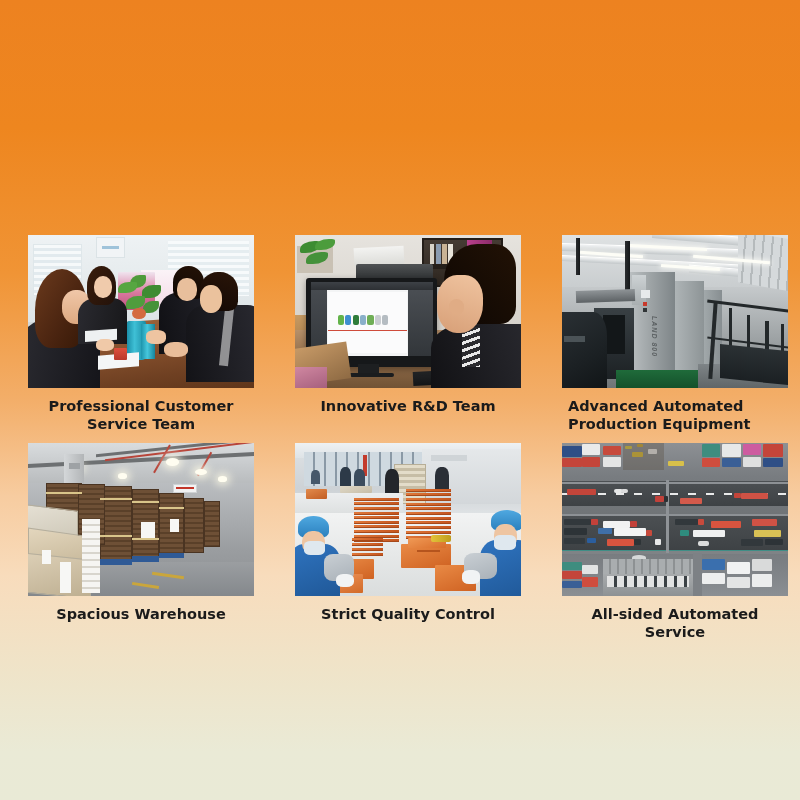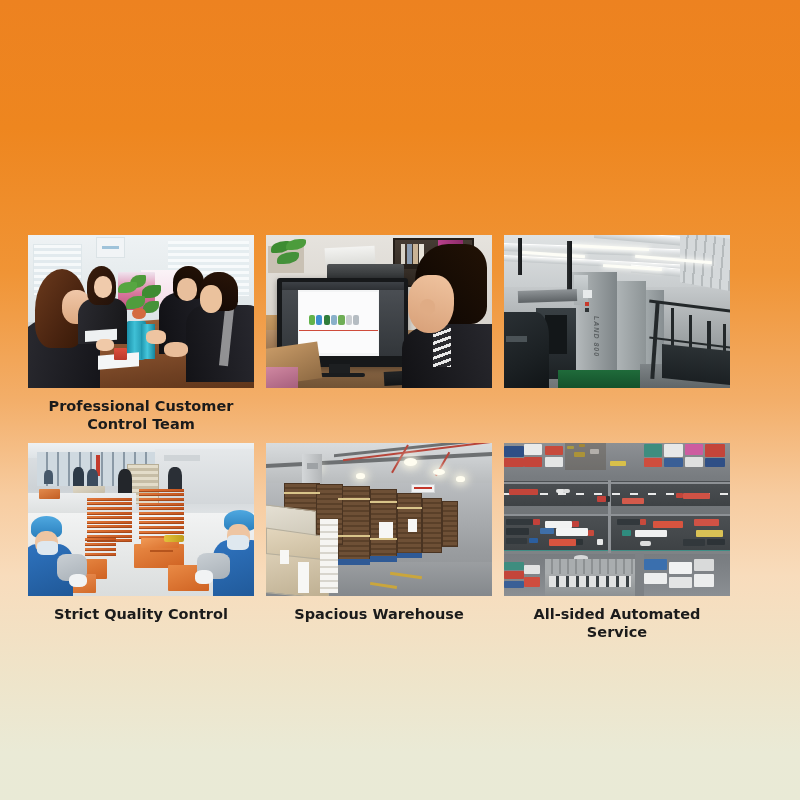--- a/index.html
+++ b/index.html
@@ -61,21 +61,21 @@
   
   .grid {
     position: absolute;
     left: 28px;
     top: 235px;
     width: 745px;
   }
 
   .row {
     display: flex;
-    gap: 12px;
+    gap: 41px;
   }
   .row.row2 { margin-top: 9px; }
 
   .cell {
     width: 226px;
   }
 
   .photo {
     width: 226px;
     height: 153px;
@@ -389,21 +389,21 @@
           <span class="l vase2"></span>
           <span class="l paper2"></span>
           <span class="l paper1"></span>
           <span class="l cup"></span>
           <span class="l hand1"></span>
           <span class="l hand2"></span>
           <span class="l hand3"></span>
         </div>
         <div class="caption">
           <div>Professional Customer</div>
-          <div>Control Team</div>
+          <div>Service Team</div>
         </div>
       </div>
 
       <div class="cell">
         <div class="photo p2">
           <span class="l bg"></span>
           <span class="l plantbox"></span>
           <span class="l" style="left:0%;top:2%;width:20%;height:20%;">
             <i class="pleaf" style="position:absolute;left:10%;top:10%;width:46%;height:40%;"></i>
             <i class="pleaf" style="position:absolute;left:44%;top:4%;width:44%;height:36%;background:#4c9c3c;"></i>
@@ -443,20 +443,23 @@
           <span class="l mon-stand"></span>
           <span class="l mon-base"></span>
           <span class="l bodyR"></span>
           <span class="l collarR"></span>
           <span class="l hairR"></span>
           <span class="l faceR"></span>
           <span class="l earR"></span>
           <span class="l scrap"></span>
           <span class="l scrap2"></span>
         </div>
+        <div class="caption">
+          <div>Innovative R&amp;D Team</div>
+        </div>
       </div>
 
       <div class="cell">
         <div class="photo p3">
           <span class="l ceil"></span>
           <span class="l duct" style="left:0;top:8%;width:100%;height:5%;transform:skewY(2deg);"></span>
           <span class="l duct" style="left:0;top:17%;width:100%;height:4%;transform:skewY(3deg);"></span>
           <span class="l duct" style="left:40%;top:0%;width:60%;height:6%;transform:skewY(5deg);"></span>
           <span class="l duct" style="left:56%;top:22%;width:46%;height:5%;transform:skewY(5deg);"></span>
           <span class="l" style="left:78%;top:0;width:24%;height:34%;background:repeating-linear-gradient(95deg,#d5d9db 0 7px,#b5babc 7px 9px);transform:skewY(10deg);"></span>
@@ -484,106 +487,29 @@
           <span class="l floor"></span>
           <span class="l rail" style="left:66%;top:44%;width:1.6%;height:50%;transform:rotate(4deg);"></span>
           <span class="l rail" style="left:74%;top:48%;width:1.4%;height:46%;"></span>
           <span class="l rail" style="left:82%;top:52%;width:1.4%;height:42%;"></span>
           <span class="l rail" style="left:90%;top:56%;width:1.4%;height:38%;"></span>
           <span class="l rail" style="left:97%;top:58%;width:1.4%;height:36%;"></span>
           <span class="l rail" style="left:64%;top:46%;width:40%;height:2%;transform:rotate(7deg);"></span>
           <span class="l rail" style="left:64%;top:70%;width:40%;height:1.6%;transform:rotate(7deg);"></span>
           <span class="l" style="left:70%;top:74%;width:34%;height:22%;background:linear-gradient(180deg,#2b3134,#1b2023);transform:skewY(6deg);"></span>
         </div>
+        <div class="caption left">
+          <div>Advanced Automated</div>
+          <div>Production Equipment</div>
+        </div>
       </div>
 
     </div>
 
     <div class="row row2">
-
-      <div class="cell">
-        <div class="photo p4">
-          <span class="l ceiling"></span>
-          <span class="l wallR"></span>
-          <span class="l windows"></span>
-          <span class="l redpole"></span>
-          <span class="l rack"></span>
-          <span class="l" style="left:60%;top:8%;width:16%;height:4%;background:#cfd4d7;"></span>
-          <span class="l table2"></span>
-          <span class="l bigtable"></span>
-
-          <span class="l farfig" style="left:20%;top:16%;width:5%;height:12%;"></span>
-          <span class="l farfig" style="left:26%;top:17%;width:5%;height:11%;background:#3b4c5e;"></span>
-          <span class="l farfig" style="left:40%;top:17%;width:6%;height:16%;background:#23262b;"></span>
-          <span class="l farfig" style="left:62%;top:16%;width:6%;height:14%;background:#2a2f36;"></span>
-          <span class="l farfig" style="left:7%;top:18%;width:4%;height:9%;background:#46586a;"></span>
-
-          <span class="l stack" style="left:26%;top:36%;width:20%;height:30%;">
-            <i class="sl" style="top:0%"></i>
-              <i class="sl" style="top:10%"></i>
-              <i class="sl" style="top:20%"></i>
-            <i class="sl" style="top:30%"></i>
-              <i class="sl" style="top:40%"></i>
-              <i class="sl" style="top:50%"></i>
-            <i class="sl" style="top:60%"></i>
-              <i class="sl" style="top:70%"></i>
-              <i class="sl" style="top:80%"></i>
-            <i class="sl" style="top:90%"></i>
-          </span>
-          <span class="l stack" style="left:49%;top:30%;width:20%;height:34%;">
-            <i class="sl" style="top:0%"></i>
-              <i class="sl" style="top:9%"></i>
-              <i class="sl" style="top:18%"></i>
-            <i class="sl" style="top:27%"></i>
-              <i class="sl" style="top:36%"></i>
-              <i class="sl" style="top:45%"></i>
-            <i class="sl" style="top:54%"></i>
-              <i class="sl" style="top:63%"></i>
-              <i class="sl" style="top:72%"></i>
-            <i class="sl" style="top:81%"></i>
-              <i class="sl" style="top:90%"></i>
-          </span>
-          <span class="l stack" style="left:25%;top:62%;width:14%;height:14%;">
-            <i class="sl" style="top:0%"></i>
-              <i class="sl" style="top:24%"></i>
-            <i class="sl" style="top:48%"></i>
-              <i class="sl" style="top:72%"></i>
-          </span>
-          <span class="l flat" style="left:47%;top:66%;width:22%;height:16%;"></span>
-          <span class="l flat" style="left:50%;top:62%;width:17%;height:7%;background:linear-gradient(160deg,#f09a56,#d96d2a);"></span>
-          <span class="l" style="left:54%;top:70%;width:10%;height:1.6%;background:#b5541d;"></span>
-          <span class="l flat" style="left:18%;top:76%;width:17%;height:13%;"></span>
-          <span class="l flat" style="left:14%;top:86%;width:16%;height:12%;background:linear-gradient(160deg,#ef955b,#d26a28);"></span>
-          <span class="l flat" style="left:62%;top:80%;width:18%;height:17%;"></span>
-          <span class="l flat" style="left:5%;top:30%;width:9%;height:7%;background:linear-gradient(160deg,#e28a4c,#c25e24);"></span>
-          <span class="l flat" style="left:20%;top:28%;width:14%;height:5%;background:linear-gradient(160deg,#dfd8c6,#c6bda8);"></span>
-          <span class="l tape"></span>
-
-          <span class="l worker" style="left:-4%;top:48%;width:30%;height:54%;">
-            <i class="torso" style="left:4%;top:34%;width:76%;height:66%;"></i>
-            <i class="sleeve" style="left:56%;top:46%;width:44%;height:32%;"></i>
-            <i class="cap" style="left:18%;top:0%;width:46%;height:26%;"></i>
-            <i class="face" style="left:24%;top:18%;width:34%;height:28%;"></i>
-            <i class="mask" style="left:26%;top:30%;width:32%;height:17%;"></i>
-            <i class="glove" style="left:74%;top:70%;width:26%;height:16%;"></i>
-          </span>
-
-          <span class="l worker" style="left:74%;top:44%;width:32%;height:58%;">
-            <i class="torso" style="left:24%;top:34%;width:76%;height:66%;"></i>
-            <i class="sleeve" style="left:2%;top:48%;width:46%;height:30%;"></i>
-            <i class="cap" style="left:40%;top:0%;width:44%;height:24%;"></i>
-            <i class="face" style="left:44%;top:16%;width:32%;height:28%;"></i>
-            <i class="mask" style="left:44%;top:28%;width:30%;height:17%;"></i>
-            <i class="glove" style="left:0%;top:68%;width:24%;height:15%;"></i>
-          </span>
-        </div>
-        <div class="caption">
-          <div>Strict Quality Control</div>
-        </div>
-      </div>
 
       <div class="cell">
         <div class="photo p5">
           <span class="l ceil"></span>
           <span class="l beam" style="left:0;top:10%;width:100%;height:2.4%;transform:skewY(-3deg);"></span>
           <span class="l beam" style="left:30%;top:2%;width:70%;height:2%;transform:skewY(-6deg);"></span>
           <span class="l redpipe" style="left:34%;top:5%;width:66%;height:1.6%;transform:skewY(-7deg);"></span>
           <span class="l redpipe" style="left:52%;top:10%;width:14%;height:1.2%;transform:rotate(-60deg);"></span>
           <span class="l redpipe" style="left:72%;top:13%;width:12%;height:1.2%;transform:rotate(-60deg);"></span>
           <span class="l lamp" style="left:61%;top:10%;width:6%;height:5%;"></span>
@@ -625,20 +551,101 @@
           <span class="l pallet" style="left:58%;top:72%;width:11%;height:3.4%;"></span>
           <span class="l yellow" style="left:55%;top:86%;width:14%;height:2%;transform:rotate(8deg);"></span>
           <span class="l yellow" style="left:46%;top:92%;width:12%;height:2%;transform:rotate(9deg);"></span>
         </div>
         <div class="caption">
           <div>Spacious Warehouse</div>
         </div>
       </div>
 
       <div class="cell">
+        <div class="photo p4">
+          <span class="l ceiling"></span>
+          <span class="l wallR"></span>
+          <span class="l windows"></span>
+          <span class="l redpole"></span>
+          <span class="l rack"></span>
+          <span class="l" style="left:60%;top:8%;width:16%;height:4%;background:#cfd4d7;"></span>
+          <span class="l table2"></span>
+          <span class="l bigtable"></span>
+
+          <span class="l farfig" style="left:20%;top:16%;width:5%;height:12%;"></span>
+          <span class="l farfig" style="left:26%;top:17%;width:5%;height:11%;background:#3b4c5e;"></span>
+          <span class="l farfig" style="left:40%;top:17%;width:6%;height:16%;background:#23262b;"></span>
+          <span class="l farfig" style="left:62%;top:16%;width:6%;height:14%;background:#2a2f36;"></span>
+          <span class="l farfig" style="left:7%;top:18%;width:4%;height:9%;background:#46586a;"></span>
+
+          <span class="l stack" style="left:26%;top:36%;width:20%;height:30%;">
+            <i class="sl" style="top:0%"></i>
+              <i class="sl" style="top:10%"></i>
+              <i class="sl" style="top:20%"></i>
+            <i class="sl" style="top:30%"></i>
+              <i class="sl" style="top:40%"></i>
+              <i class="sl" style="top:50%"></i>
+            <i class="sl" style="top:60%"></i>
+              <i class="sl" style="top:70%"></i>
+              <i class="sl" style="top:80%"></i>
+            <i class="sl" style="top:90%"></i>
+          </span>
+          <span class="l stack" style="left:49%;top:30%;width:20%;height:34%;">
+            <i class="sl" style="top:0%"></i>
+              <i class="sl" style="top:9%"></i>
+              <i class="sl" style="top:18%"></i>
+            <i class="sl" style="top:27%"></i>
+              <i class="sl" style="top:36%"></i>
+              <i class="sl" style="top:45%"></i>
+            <i class="sl" style="top:54%"></i>
+              <i class="sl" style="top:63%"></i>
+              <i class="sl" style="top:72%"></i>
+            <i class="sl" style="top:81%"></i>
+              <i class="sl" style="top:90%"></i>
+          </span>
+          <span class="l stack" style="left:25%;top:62%;width:14%;height:14%;">
+            <i class="sl" style="top:0%"></i>
+              <i class="sl" style="top:24%"></i>
+            <i class="sl" style="top:48%"></i>
+              <i class="sl" style="top:72%"></i>
+          </span>
+          <span class="l flat" style="left:47%;top:66%;width:22%;height:16%;"></span>
+          <span class="l flat" style="left:50%;top:62%;width:17%;height:7%;background:linear-gradient(160deg,#f09a56,#d96d2a);"></span>
+          <span class="l" style="left:54%;top:70%;width:10%;height:1.6%;background:#b5541d;"></span>
+          <span class="l flat" style="left:18%;top:76%;width:17%;height:13%;"></span>
+          <span class="l flat" style="left:14%;top:86%;width:16%;height:12%;background:linear-gradient(160deg,#ef955b,#d26a28);"></span>
+          <span class="l flat" style="left:62%;top:80%;width:18%;height:17%;"></span>
+          <span class="l flat" style="left:5%;top:30%;width:9%;height:7%;background:linear-gradient(160deg,#e28a4c,#c25e24);"></span>
+          <span class="l flat" style="left:20%;top:28%;width:14%;height:5%;background:linear-gradient(160deg,#dfd8c6,#c6bda8);"></span>
+          <span class="l tape"></span>
+
+          <span class="l worker" style="left:-4%;top:48%;width:30%;height:54%;">
+            <i class="torso" style="left:4%;top:34%;width:76%;height:66%;"></i>
+            <i class="sleeve" style="left:56%;top:46%;width:44%;height:32%;"></i>
+            <i class="cap" style="left:18%;top:0%;width:46%;height:26%;"></i>
+            <i class="face" style="left:24%;top:18%;width:34%;height:28%;"></i>
+            <i class="mask" style="left:26%;top:30%;width:32%;height:17%;"></i>
+            <i class="glove" style="left:74%;top:70%;width:26%;height:16%;"></i>
+          </span>
+
+          <span class="l worker" style="left:74%;top:44%;width:32%;height:58%;">
+            <i class="torso" style="left:24%;top:34%;width:76%;height:66%;"></i>
+            <i class="sleeve" style="left:2%;top:48%;width:46%;height:30%;"></i>
+            <i class="cap" style="left:40%;top:0%;width:44%;height:24%;"></i>
+            <i class="face" style="left:44%;top:16%;width:32%;height:28%;"></i>
+            <i class="mask" style="left:44%;top:28%;width:30%;height:17%;"></i>
+            <i class="glove" style="left:0%;top:68%;width:24%;height:15%;"></i>
+          </span>
+        </div>
+        <div class="caption">
+          <div>Strict Quality Control</div>
+        </div>
+      </div>
+
+      <div class="cell">
         <div class="photo p6">
           <span class="l ground"></span>
 
           <span class="l ctr" style="left:0%;top:2%;width:9%;height:7%;background:#2f4f86;"></span>
           <span class="l ctr" style="left:0%;top:10%;width:9%;height:6%;background:#c4453a;"></span>
           <span class="l ctr" style="left:9%;top:1%;width:8%;height:7%;background:#e9eaea;"></span>
           <span class="l ctr" style="left:9%;top:9%;width:8%;height:7%;background:#c4453a;"></span>
           <span class="l ctr" style="left:18%;top:2%;width:8%;height:6%;background:#c74a3c;"></span>
           <span class="l ctr" style="left:18%;top:9%;width:8%;height:7%;background:#e4e5e5;"></span>
           <span class="l ctr" style="left:62%;top:1%;width:8%;height:8%;background:#3e8d7f;"></span>

